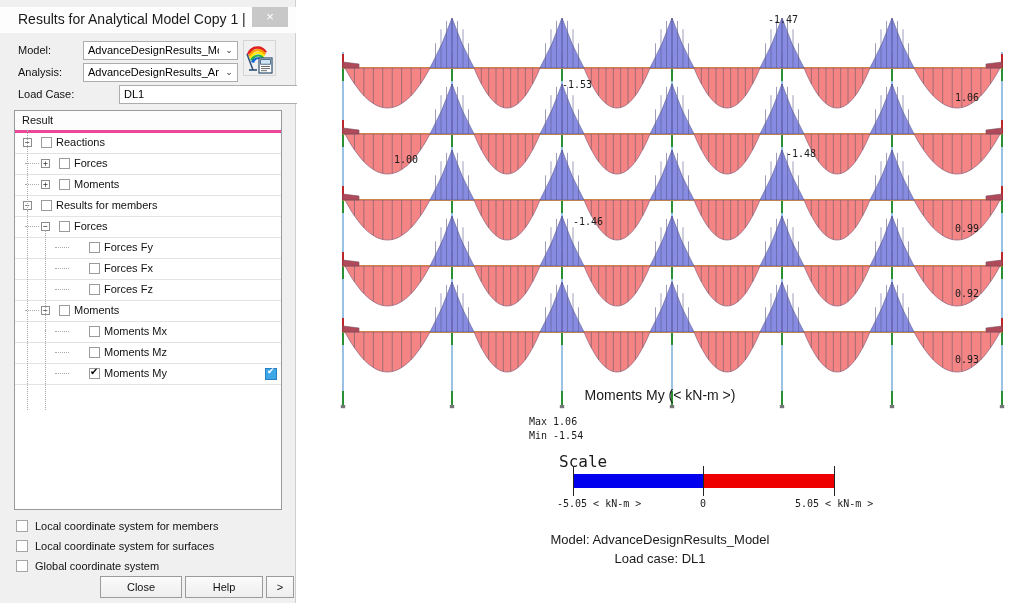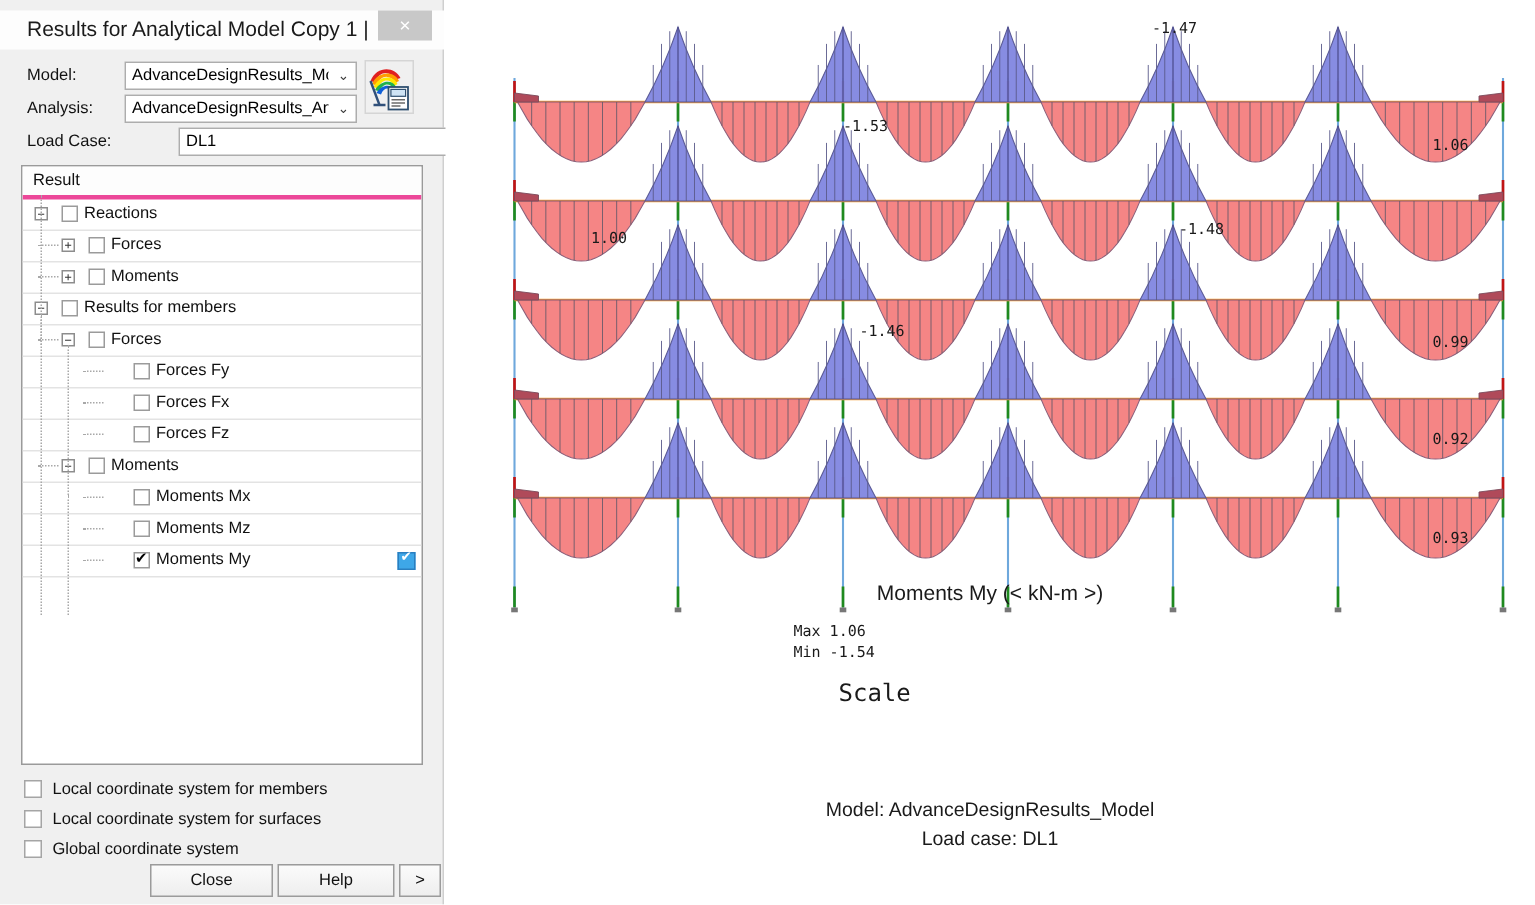--- a/index.html
+++ b/index.html
@@ -913,19 +913,29 @@
 
   <div id="diagram-title">Moments My (&lt; kN-m &gt;)</div>
 
   <div id="minmax">
     <div>Max 1.06</div>
     <div>Min -1.54</div>
   </div>
 
   <div id="scale-word">Scale</div>
 
+  <div id="scalebar">
+    <div id="scale-neg"></div>
+    <div id="scale-pos"></div>
+    <span class="stick" style="left:0px;"></span>
+    <span class="stick" style="left:130px;"></span>
+    <span class="stick" style="left:261px;"></span>
+    <span class="slab" style="left:-16px;">-5.05 &lt; kN-m &gt;</span>
+    <span class="slab" style="left:127px;">0</span>
+    <span class="slab" style="left:222px;">5.05 &lt; kN-m &gt;</span>
+  </div>
 
   <div id="footer">
     <div>Model: AdvanceDesignResults_Model</div>
     <div>Load case: DL1</div>
     <div class="gap"></div>
   </div>
 </div>
 
 </body></html>

